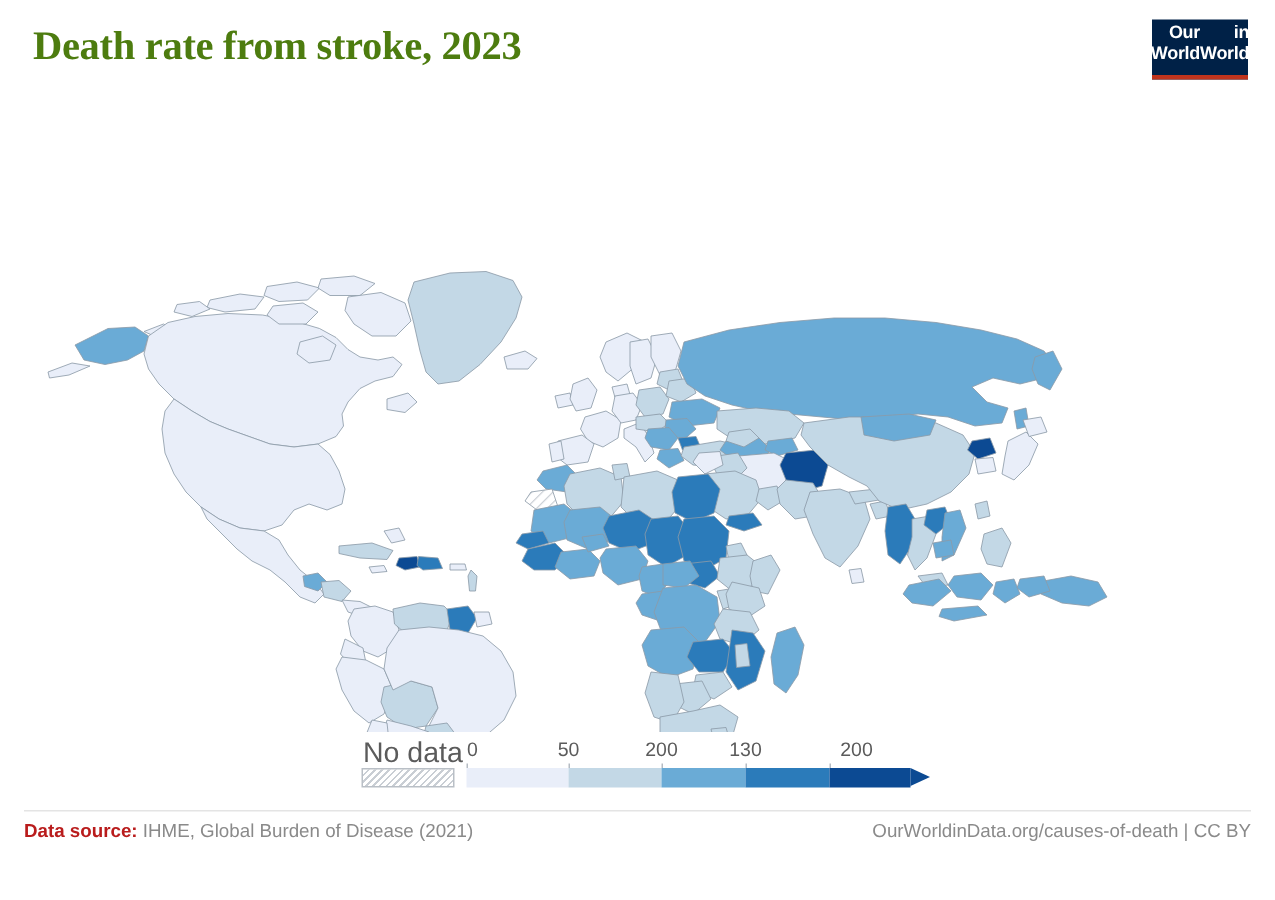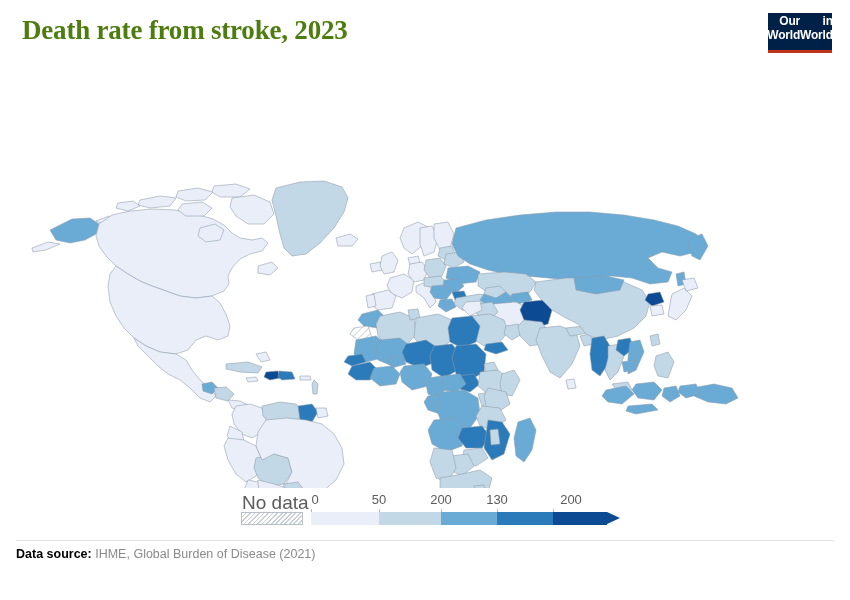--- a/index.html
+++ b/index.html
@@ -67,21 +67,21 @@
   .tickline{position:absolute;top:17px;width:1px;height:3px;background:#b5bcc4;}
   .ticklabel{
     position:absolute;top:0px;font-size:13px;color:#5b5b5b;
     transform:translateX(-50%);white-space:nowrap;
   }
 
   
   .rule{position:absolute;left:16px;top:540px;width:818px;height:1px;background:#e4e4e4;}
   .footer{position:absolute;left:16px;top:545px;width:818px;font-size:12.5px;color:#8a8a8a;}
   .frow{position:relative;height:18px;line-height:18px;}
-  .frow b{color:#000000;font-weight:700;}
+  .frow b{color:#b91c1c;font-weight:700;}
   .fright{position:absolute;right:0;top:0;}
 </style>
 </head>
 <body>
 
 <div class="chart">
 
   <div class="header">
     <h1 class="title">Death rate from stroke, 2023</h1>
   </div>
@@ -298,16 +298,17 @@
       <div class="ticklabel" style="left:441px;">200</div>
       <div class="ticklabel" style="left:497px;">130</div>
       <div class="ticklabel" style="left:571px;">200</div>
     </div>
   </div>
 
   <div class="rule"></div>
   <div class="footer">
     <div class="frow">
       <b>Data source:</b><span> IHME, Global Burden of Disease (2021)</span>
+      <a class="fright">OurWorldinData.org/causes-of-death | CC BY</a>
     </div>
   </div>
 
 </div>
 
 </body></html>

